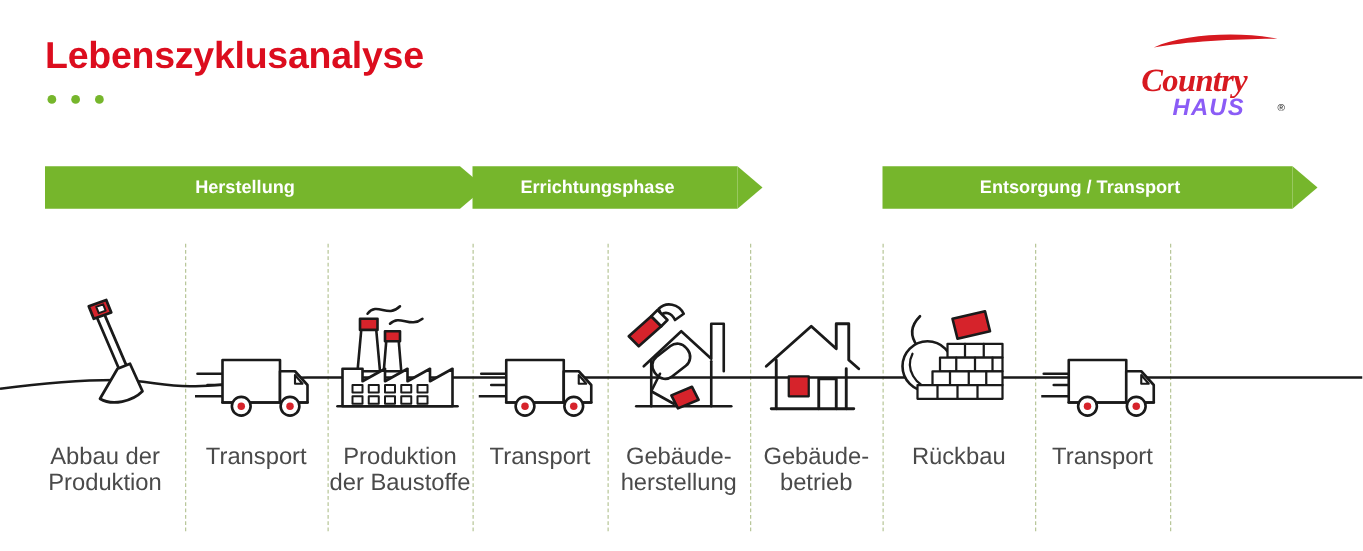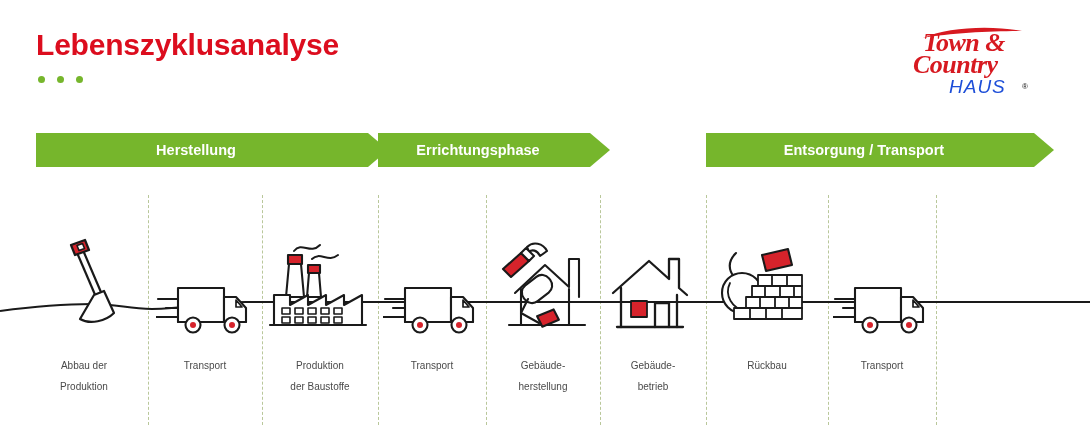--- a/index.html
+++ b/index.html
@@ -61,25 +61,25 @@
     font-weight: bold;
     font-style: italic;
     font-size: 26px;
     letter-spacing: -0.5px;
     white-space: nowrap;
   }
   #brand-logo .lg1 { left: 10px; top: 0px; }
   #brand-logo .lg2 { left: 0px;  top: 22px; }
   #brand-logo .lg3 {
     position: absolute;
-    left: 36px;
+    left: 25px;
     top: 48px;
-    color: #1d4ed8;
+    color: #8b5cf6;
     font-family: "Liberation Sans", sans-serif;
-    font-weight: normal;
+    font-weight: bold;
     font-style: italic;
     font-size: 19px;
     letter-spacing: 1px;
     white-space: nowrap;
   }
   #brand-logo .lg-reg {
     position: absolute;
     right: 1px;
     top: 54px;
     font-size: 8px;
@@ -169,21 +169,21 @@
     display: flex;
     align-items: flex-end;
     justify-content: center;
   }
   .stage-label {
     position: absolute;
     left: 0;
     top: 160px;
     width: 100%;
     text-align: center;
-    font-size: 10px;
+    font-size: 19px;
     line-height: 21px;
     color: #4a4a4a;
   }
   .stage-label .l2 { display: block; }
 </style>
 </head>
 <body>
 
 <div class="stage">
 
@@ -191,21 +191,20 @@
   <div id="title-dots">
     <span class="dot"></span>
     <span class="dot"></span>
     <span class="dot"></span>
   </div>
 
   <div id="brand-logo">
     <svg class="swoosh" viewBox="0 0 104 14">
       <path d="M2 12 C 26 1, 70 -1, 101 5 C 72 5, 28 7, 2 12 Z" fill="#d71920"></path>
     </svg>
-    <span class="lg1">Town &amp;</span>
     <span class="lg2">Country</span>
     <span class="lg3">HAUS</span>
     <span class="lg-reg">®</span>
   </div>
 
   <div id="phase-bar">
     <div class="phase-banner" style="left:36px;width:332px">
       <span class="phase-label">Herstellung</span>
     </div>
     <div class="phase-banner" style="left:378px;width:212px">

